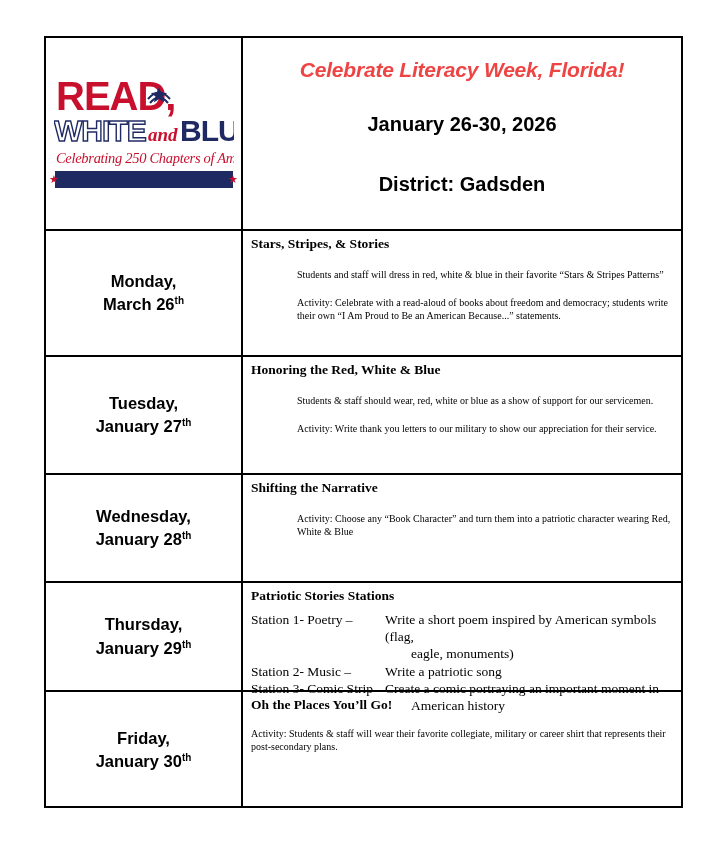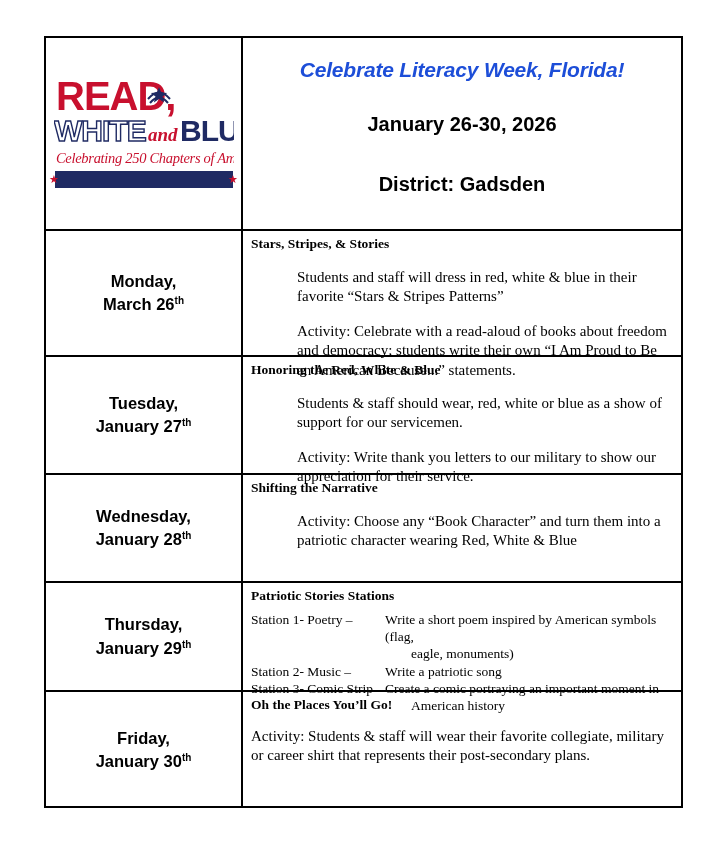--- a/index.html
+++ b/index.html
@@ -74,21 +74,21 @@
     align-items: center;
     justify-content: flex-start;
     padding-top: 20px;
   }
   .hdr-title {
     font-family: "Liberation Sans", sans-serif;
     font-style: italic;
     font-weight: bold;
     font-size: 21px;
     letter-spacing: -0.2px;
-    color: #1d4ed8;
+    color: #ef4444;
     white-space: nowrap;
   }
   .hdr-dates {
     font-family: "Liberation Sans", sans-serif;
     font-weight: bold;
     font-size: 20px;
     margin-top: 31px;
     white-space: nowrap;
   }
   .hdr-district {
@@ -170,21 +170,21 @@
   
   .desc-title {
     font-family: "Liberation Serif", serif;
     font-weight: bold;
     font-size: 13.5px;
     line-height: 1.25;
     margin: 0 0 0 0;
   }
   .desc-para {
     font-family: "Liberation Serif", serif;
-    font-size: 15px;
+    font-size: 10px;
     line-height: 1.3;
     margin: 15px 0 0 0;
     padding-left: 46px;
   }
   .desc-para.flush { padding-left: 0; }
   .desc-para.tight { margin-top: 13px; }
 
   
   .stations {
     margin-top: 6px;

